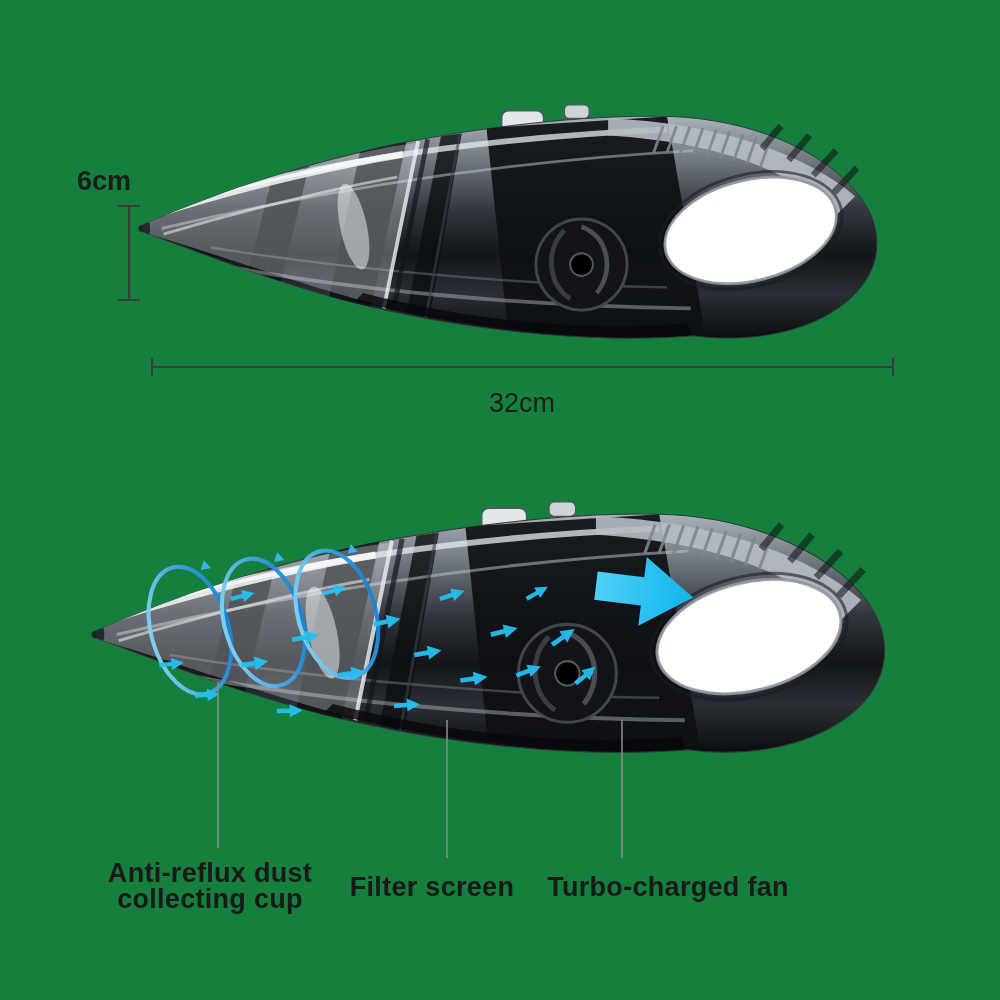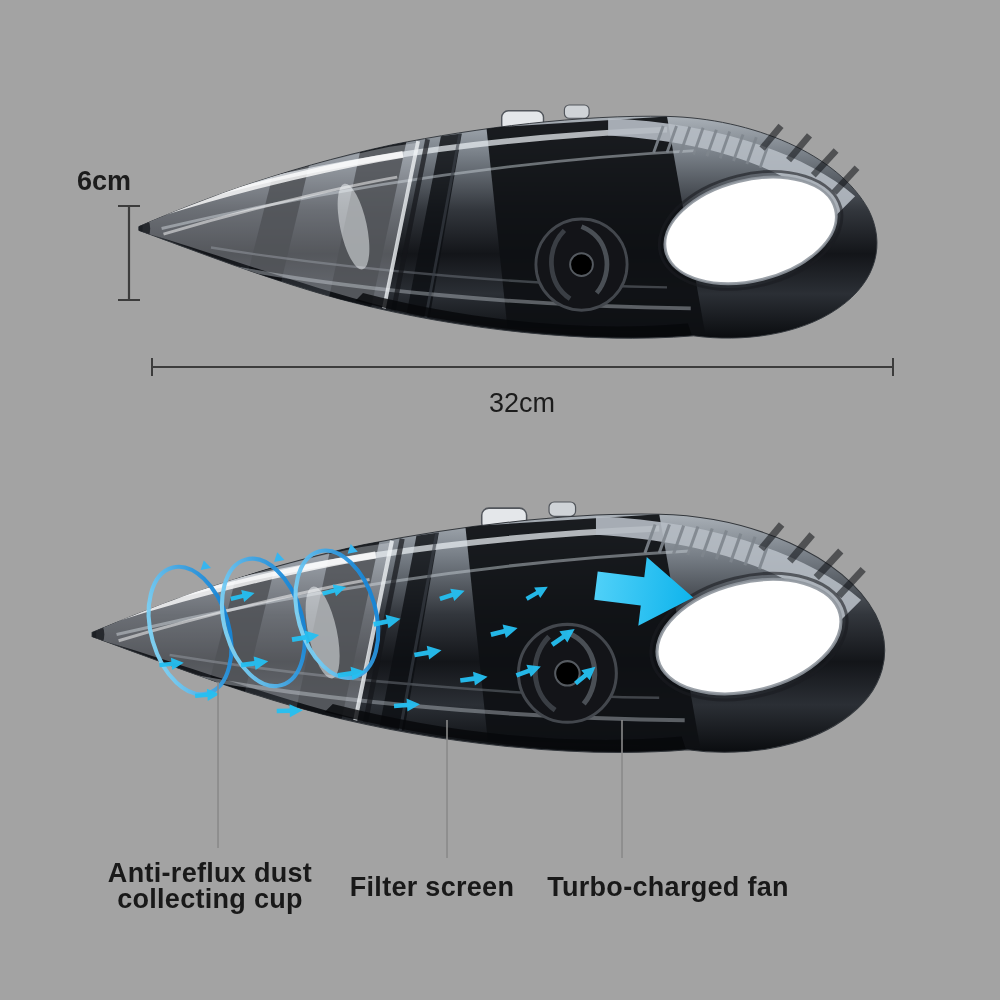--- a/index.html
+++ b/index.html
@@ -7,21 +7,21 @@
     padding: 0;
     background: #ffffff;
     width: 1000px;
     height: 1000px;
     font-family: "Liberation Sans", sans-serif;
   }
   .stage {
     position: relative;
     width: 1000px;
     height: 1000px;
-    background: #a3a3a3;
+    background: #15803d;
     overflow: hidden;
   }
   svg text {
     font-family: "Liberation Sans", sans-serif;
   }
   .dim-label { font-size: 27px; font-weight: 600; fill: #1c1c1c; }
   .len-label { font-size: 27px; font-weight: 500; fill: #1c1c1c; }
   .part-label { font-size: 27px; font-weight: 600; fill: #191919; letter-spacing: 0.3px; }
 </style>
 </head>

